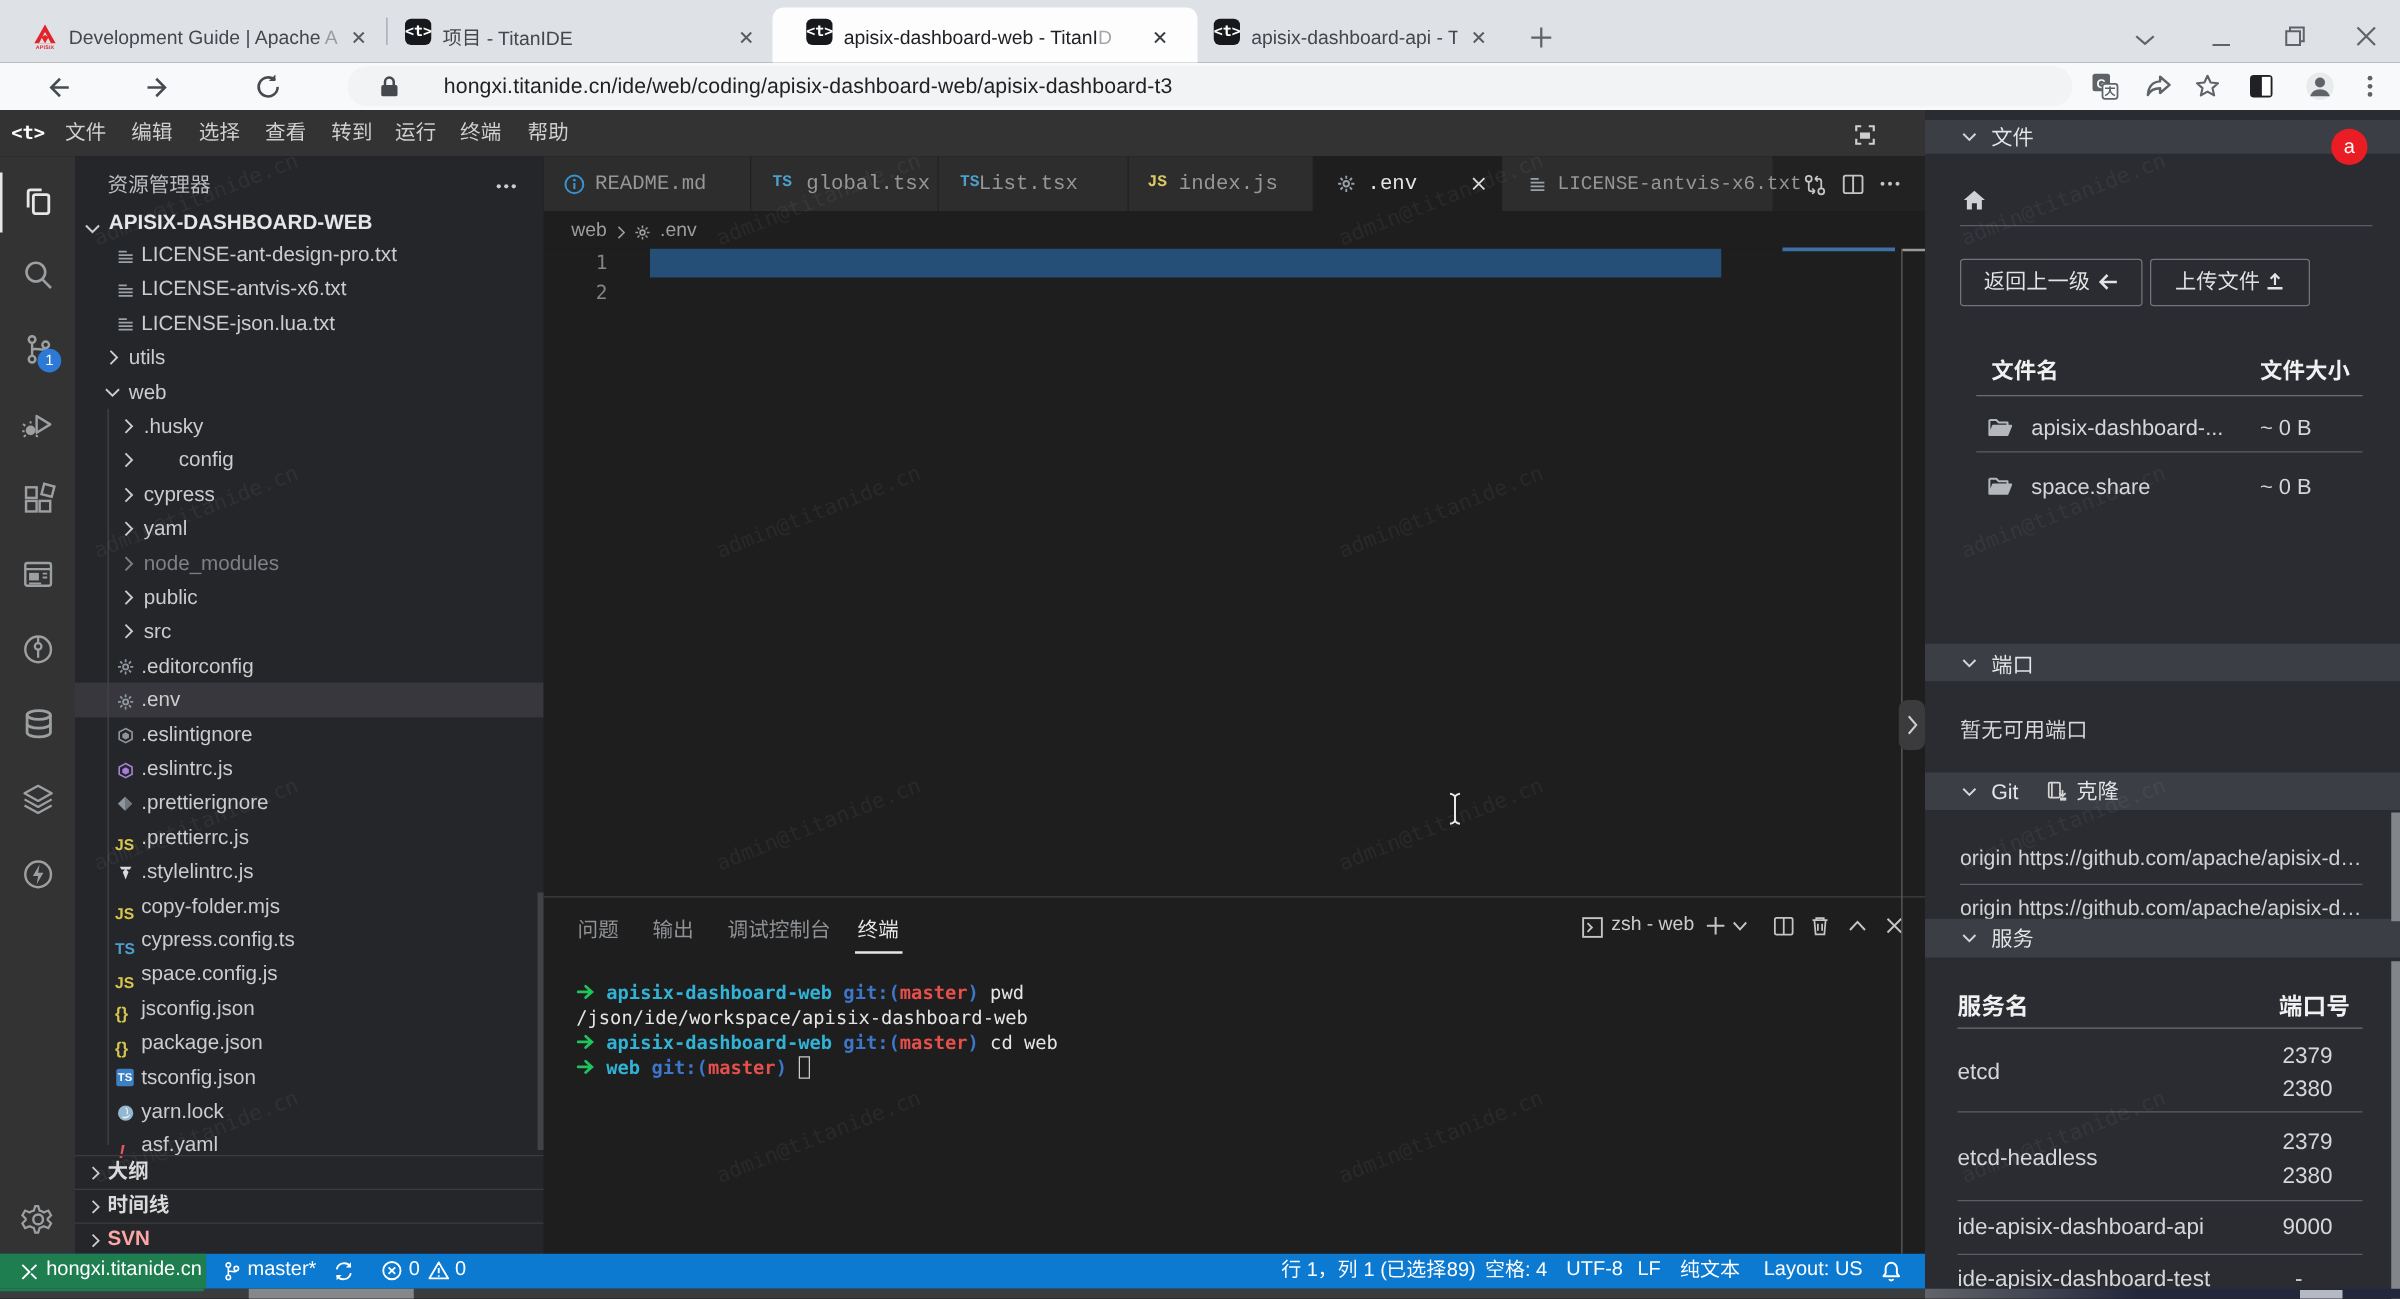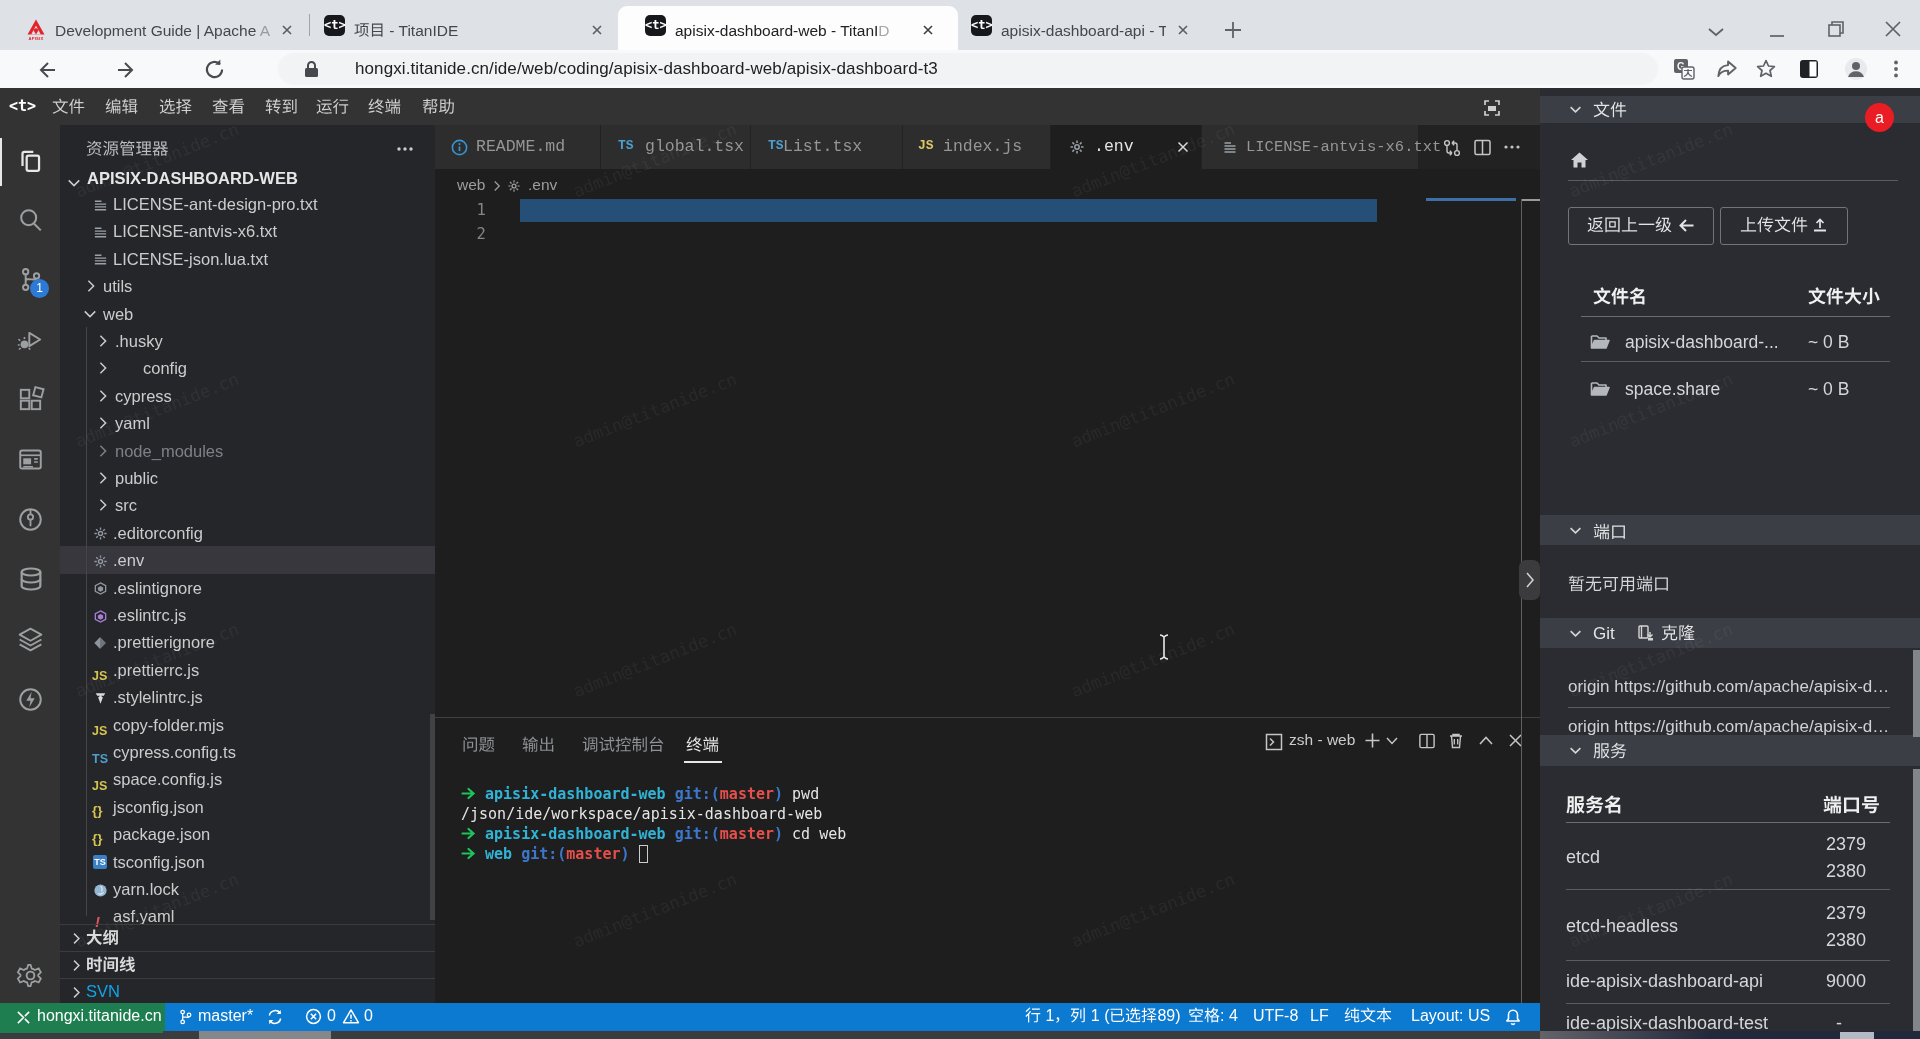--- a/index.html
+++ b/index.html
@@ -459,21 +459,21 @@
               <path transform="translate(0 0)" d="M459 428C507 355 572 256 601 198L708 260C675 317 607 411 558 480ZM299 385V203H178V385ZM299 490H178V664H299ZM66 771V16H178V96H411V771ZM747 843V665H448V546H747V71C747 51 739 44 717 44C695 44 621 44 551 47C569 13 588 -41 593 -74C693 -75 764 -72 808 -53C853 -34 869 -2 869 70V546H971V665H869V843Z"></path>
               <path transform="translate(1000 0)" d="M71 609V-88H195V609ZM85 785C131 737 182 671 203 627L304 692C281 737 226 799 180 843ZM404 282H597V186H404ZM404 473H597V378H404ZM297 569V90H709V569ZM339 800V688H814V40C814 28 810 23 797 23C786 23 748 22 717 24C731 -5 746 -52 751 -83C814 -83 861 -81 895 -63C928 -44 938 -16 938 40V800Z"></path>
               <path transform="translate(2000 0)" d="M48 71 72 -43C170 -10 292 33 407 74L388 173C263 133 132 93 48 71ZM707 778C748 750 803 709 831 683L903 753C874 778 817 817 777 840ZM74 413C90 421 114 427 202 438C169 391 140 355 124 339C93 302 70 280 44 274C57 245 75 191 81 169C107 184 148 196 392 243C390 267 392 313 395 343L237 317C306 398 372 492 426 586L329 647C311 611 291 575 270 541L185 535C241 611 296 705 335 794L223 848C187 734 118 613 96 582C74 550 57 530 36 524C49 493 68 436 74 413ZM862 351C832 303 794 260 750 221C741 260 732 304 724 351L955 394L935 498L710 457L701 551L929 587L909 692L694 659C691 723 690 788 691 853H571C571 783 573 711 577 641L432 619L451 511L584 532L594 436L410 403L430 296L608 329C619 262 633 200 649 145C567 93 473 53 375 24C402 -4 432 -45 447 -76C533 -45 615 -7 689 40C728 -40 779 -89 843 -89C923 -89 955 -57 974 67C948 80 913 105 890 133C885 52 876 27 857 27C832 27 807 57 786 109C855 166 915 231 963 306Z"></path>
             </g>
           </svg></div>
   </div>
   <div class="abs" style="left:0;top:853px;width:375px;height:26px;border-top:1px solid #3c3c3c;">
     <svg style="position:absolute;left:10px;top:7px;" width="13" height="13" viewBox="0 0 16 16">
           <path d="M5 2 L11 8 L5 14" stroke="#cccccc" stroke-width="1.8" fill="none"></path>
         </svg>
-    <div style="position:absolute;left:26px;top:3px;font-size:16.5px;font-weight:normal;color:#0ea5e9;">SVN</div>
+    <div style="position:absolute;left:26px;top:3px;font-size:16.5px;font-weight:bold;color:#fca5a5;">SVN</div>
   </div>
   <div class="abs" style="left:370px;top:589px;width:10px;height:206px;background:rgba(140,140,140,0.28);"></div>
 </div>
 <div class="abs" id="edtabs">
   <div class="etab" style="left:0;width:165px;">
     <svg style="position:absolute;left:16px;top:14px;" width="17" height="17" viewBox="0 0 16 16">
           <circle cx="8" cy="8" r="6.7" fill="none" stroke="#3794d1" stroke-width="1.5"></circle>
           <path d="M8 7 V11.4" stroke="#3794d1" stroke-width="1.6"></path>
           <circle cx="8" cy="4.8" r="1" fill="#3794d1"></circle>
         </svg>

